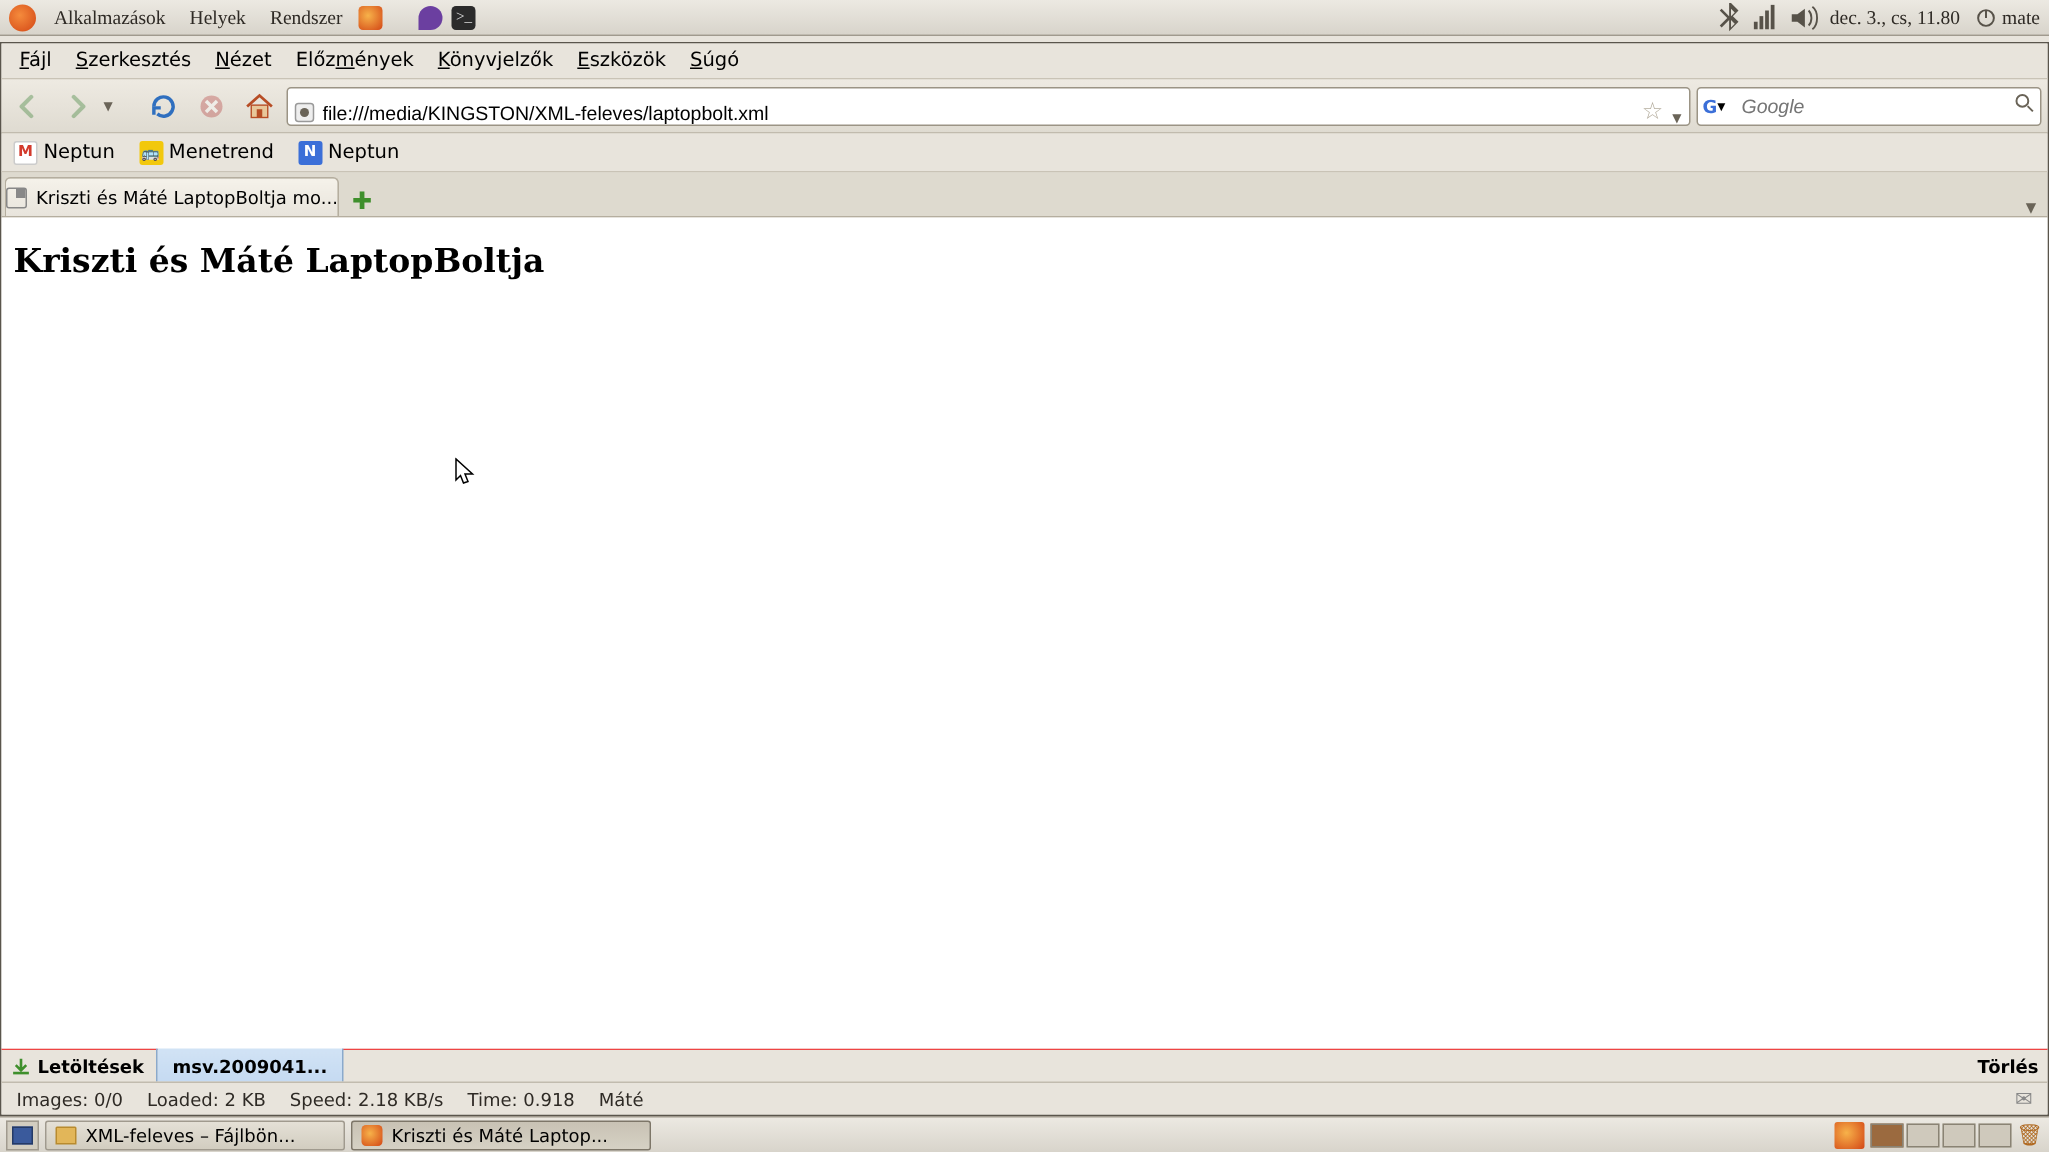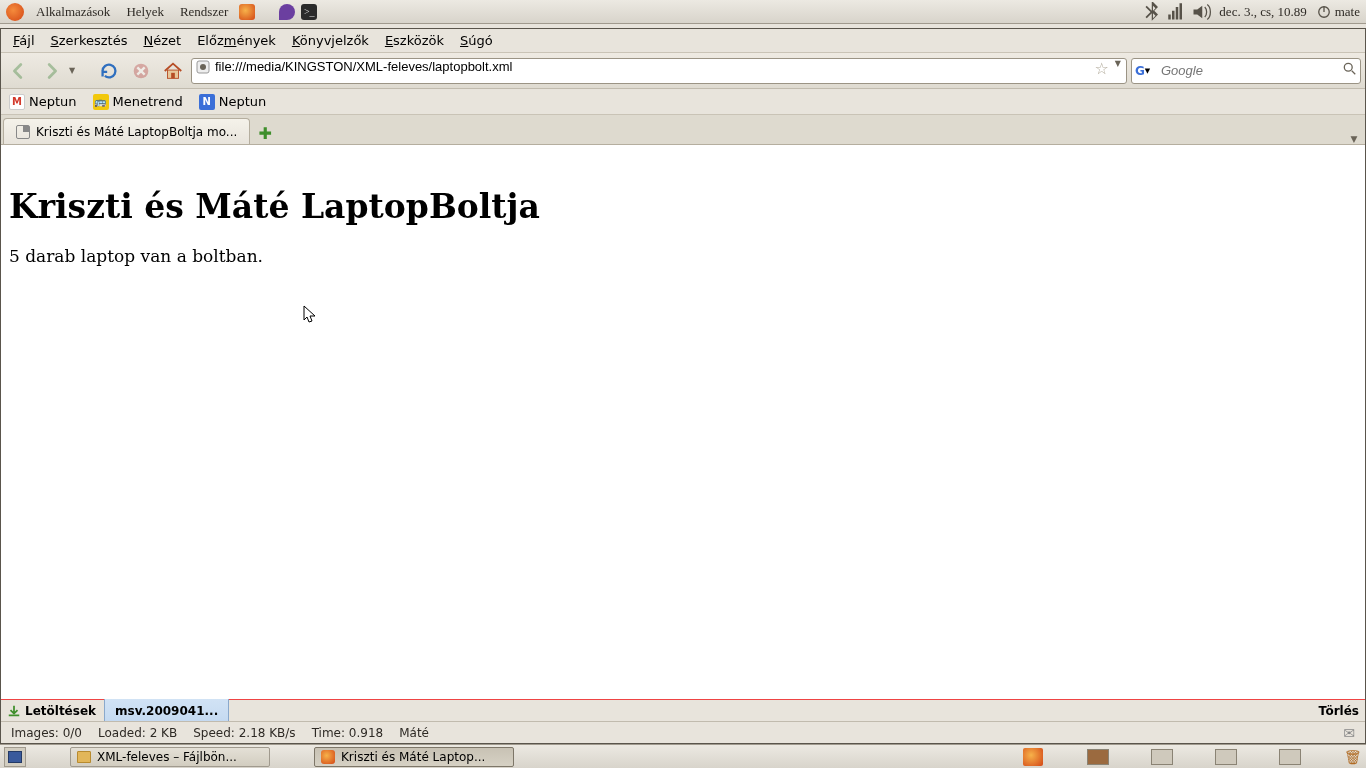--- a/index.html
+++ b/index.html
@@ -28,21 +28,21 @@
 .ff-menubar { height: 24px; background: #e8e4dc; border-bottom: 1px solid #c9c3b6; display: flex; align-items: center; padding: 0 4px; }
 .ff-menubar .m { padding: 2px 8px; cursor: default; }
 .ff-menubar .u { text-decoration: underline; }
 
 .ff-toolbar { height: 36px; background: linear-gradient(#eeeae2, #dfdbd1); border-bottom: 1px solid #c1bbae; display: flex; align-items: center; padding: 0 4px; gap: 4px; }
 .tb-btn { width: 28px; height: 28px; display: flex; align-items: center; justify-content: center; border-radius: 3px; }
 .tb-btn svg { width: 22px; height: 22px; }
 .disabled svg { opacity: 0.35; }
 .dd-arrow { width: 10px; font-size: 8px; color: #6a6458; }
 
-.url-box { flex: 1; height: 26px; background: #fff; border: 1px solid #9b9485; border-radius: 3px; display: flex; align-items: flex-start; padding: 0 3px; gap: 4px; }
+.url-box { flex: 1; height: 26px; background: #fff; border: 1px solid #9b9485; border-radius: 3px; display: flex; align-items: flex-end; padding: 0 3px; gap: 4px; }
 .url-box .prot-badge { width: 16px; height: 16px; display: flex; align-items: center; justify-content: center; }
 .url-box input { flex: 1; border: none; outline: none; font-size: 13px; background: transparent; }
 .url-box .star { color: #b5ae9f; font-size: 16px; }
 .url-box .dd { font-size: 8px; color: #6a6458; padding: 0 2px; }
 
 .search-box { width: 230px; height: 26px; background: #fff; border: 1px solid #9b9485; border-radius: 3px; display: flex; align-items: center; padding: 0 3px; gap: 4px; }
 .search-box .engine { width: 26px; display: flex; align-items: center; }
 .search-box input { flex: 1; border: none; outline: none; font-size: 13px; color: #888; font-style: italic; background: transparent; }
 .search-box .mag { color: #6a6458; font-size: 14px; }
 
@@ -50,41 +50,41 @@
 .g-b { color: #3b6fd8; }
 
 .ff-bookmarks { height: 26px; background: #e8e4dc; border-bottom: 1px solid #c9c3b6; display: flex; align-items: center; padding: 0 6px; gap: 12px; }
 .bm { display: flex; align-items: center; gap: 4px; padding: 2px 2px; cursor: default; }
 .bm-ico { width: 16px; height: 16px; display: flex; align-items: center; justify-content: center; font-size: 10px; font-weight: bold; border-radius: 2px; }
 .gmail-ico { background: #fff; border: 1px solid #ccc; color: #d33a2c; }
 .bus-ico { background: #f2c80c; }
 .neptun-ico { background: #3b6fd8; color: #fff; }
 
 .ff-tabs { height: 30px; background: #dedacf; border-bottom: 1px solid #b5ae9f; display: flex; align-items: flex-end; padding: 0 2px; }
-.tab { height: 26px; max-width: 250px; background: linear-gradient(#f5f2ea, #e8e4dc); border: 1px solid #b5ae9f; border-bottom: none; border-radius: 4px 4px 0 0; display: flex; align-items: center; padding: 0 12px; gap: 6px; font-size: 12px; margin-right: 2px; }
+.tab { height: 26px; max-width: 250px; background: linear-gradient(#f5f2ea, #e8e4dc); border: 1px solid #b5ae9f; border-bottom: none; border-radius: 4px 4px 0 0; display: flex; align-items: center; padding: 0 0; gap: 6px; font-size: 12px; margin-right: 2px; }
 .tab .tab-ico { width: 14px; height: 14px; border: 1px solid #888; border-radius: 2px; background: conic-gradient(#888 0 25%, transparent 0 100%); }
 .new-tab { width: 26px; height: 22px; display: flex; align-items: center; justify-content: center; color: #3f8f2c; font-size: 16px; font-weight: bold; }
 .tabs-spacer { flex: 1; }
 .tabs-dd { width: 18px; font-size: 9px; color: #6a6458; text-align: center; }
 
 .ff-content { flex: 1; background: #fff; overflow: auto; padding: 16px 8px; font-family: Georgia, "DejaVu Serif", serif; color: #000; position: relative; }
-.ff-content h1 { font-size: 33px; font-weight: bold; margin-bottom: 20px; margin-top: 26px; }
+.ff-content h1 { font-size: 22px; font-weight: bold; margin-bottom: 20px; }
 .ff-content p { font-size: 17px; }
 
 .ff-dlbar { height: 22px; background: #e8e4dc; border-top: 1px solid #ef4444; display: flex; align-items: center; padding: 0 6px; gap: 8px; font-size: 12px; font-weight: bold; }
 .dlbar-lbl { display: flex; align-items: center; gap: 4px; }
 .dl-item { background: linear-gradient(#d9e8f7, #bcd4ef); border: 1px solid #8aa9cc; padding: 19px 10px; border-radius: 2px; }
 .dlbar-spacer { flex: 1; }
 
 .ff-status { height: 22px; background: #e8e4dc; border-top: 1px solid #c1bbae; display: flex; align-items: center; padding: 0 10px; gap: 16px; font-size: 12px; color: #2e2a25; }
 .ff-status .spacer2 { flex: 1; }
 .mail-ico { color: #888; font-size: 14px; }
 
 
-.bottom-panel { position: absolute; left: 0; bottom: 0; width: 1366px; height: 24px; background: linear-gradient(#ece9e2, #d8d4cb); border-top: 1px solid #a09a8e; display: flex; align-items: center; padding: 0 2px; gap: 40px; }
+.bottom-panel { position: absolute; left: 0; bottom: 0; width: 1366px; height: 24px; background: linear-gradient(#ece9e2, #d8d4cb); border-top: 1px solid #a09a8e; display: flex; align-items: center; padding: 0 2px; }
 .bottom-panel .task { height: 20px; min-width: 200px; max-width: 200px; background: linear-gradient(#e4e0d6, #d2cdc0); border: 1px solid #a09a8e; border-radius: 2px; margin: 0 2px; display: flex; align-items: center; padding: 0 6px; gap: 6px; font-size: 12px; overflow: hidden; white-space: nowrap; }
 .bottom-panel .task.active { background: linear-gradient(#c8c2b4, #d6d1c4); border-color: #7d7668; }
 .bottom-panel .bp-btn { width: 22px; height: 20px; background: #d2cdc0; border: 1px solid #a09a8e; display: flex; align-items: center; justify-content: center; margin: 0 2px; font-size: 10px; }
 .bottom-panel .bp-spacer { flex: 1; }
 .ws { width: 22px; height: 16px; background: #cfc9bc; border: 1px solid #8a8374; margin: 0 1px; }
 .ws.sel { background: #9b6a3f; }
 .trash { width: 22px; color: #b06a22; font-size: 14px; text-align: center; }
 .folder-ico { width: 14px; height: 12px; background: #e2b659; border-radius: 1px 1px 0 0; border: 1px solid #b88b2f; }
 .show-desktop { width: 14px; height: 12px; background: #3a5a9c; border: 1px solid #243a66; }
 
@@ -117,21 +117,21 @@
         <rect x="10" y="1" width="2" height="13" fill="#575249"></rect>
       </svg>
   </div>
   <div class="tray-icon">
     <svg viewBox="0 0 16 16">
         <path d="M2 6v4h3l4 3V3L5 6H2z" fill="#575249"></path>
         <path d="M11 4c1 1 1.5 2.5 1.5 4S12 11 11 12" stroke="#575249" fill="none"></path>
         <path d="M13 2c2 1.5 2.5 4 2.5 6s-.5 4.5-2.5 6" stroke="#575249" fill="none"></path>
       </svg>
   </div>
-  <div class="clock">dec.  3., cs, 10.89</div>
+  <div class="clock">dec.  3., cs, 11.80</div>
   <div class="power">
     <svg width="14" height="14" viewBox="0 0 16 16">
         <circle cx="8" cy="8" r="6" stroke="#575249" stroke-width="1.5" fill="none"></circle>
         <line x1="8" y1="2" x2="8" y2="8" stroke="#575249" stroke-width="1.5"></line>
       </svg>
     <span style="margin-left:4px">mate</span>
   </div>
 </div>
 
 <div class="ff-window">
@@ -228,21 +228,20 @@
       <span class="tab-ico"></span>
       <span>Kriszti és Máté LaptopBoltja mo...</span>
     </div>
     <div class="new-tab">✚</div>
     <div class="tabs-spacer"></div>
     <div class="tabs-dd">▼</div>
   </div>
 
   <div class="ff-content">
     <h1>Kriszti és Máté LaptopBoltja</h1>
-    <p>5 darab laptop van a boltban.</p>
     <div class="cursor" style="left:302px; top:160px">
       <svg viewBox="0 0 14 20">
           <path d="M1 1l0 14 3-3 2 5 3-1-2-5 5 0z" fill="#fff" stroke="#000"></path>
         </svg>
     </div>
   </div>
 
   <div class="ff-dlbar">
     <div class="dlbar-lbl">
       <svg width="14" height="14" viewBox="0 0 16 16">

